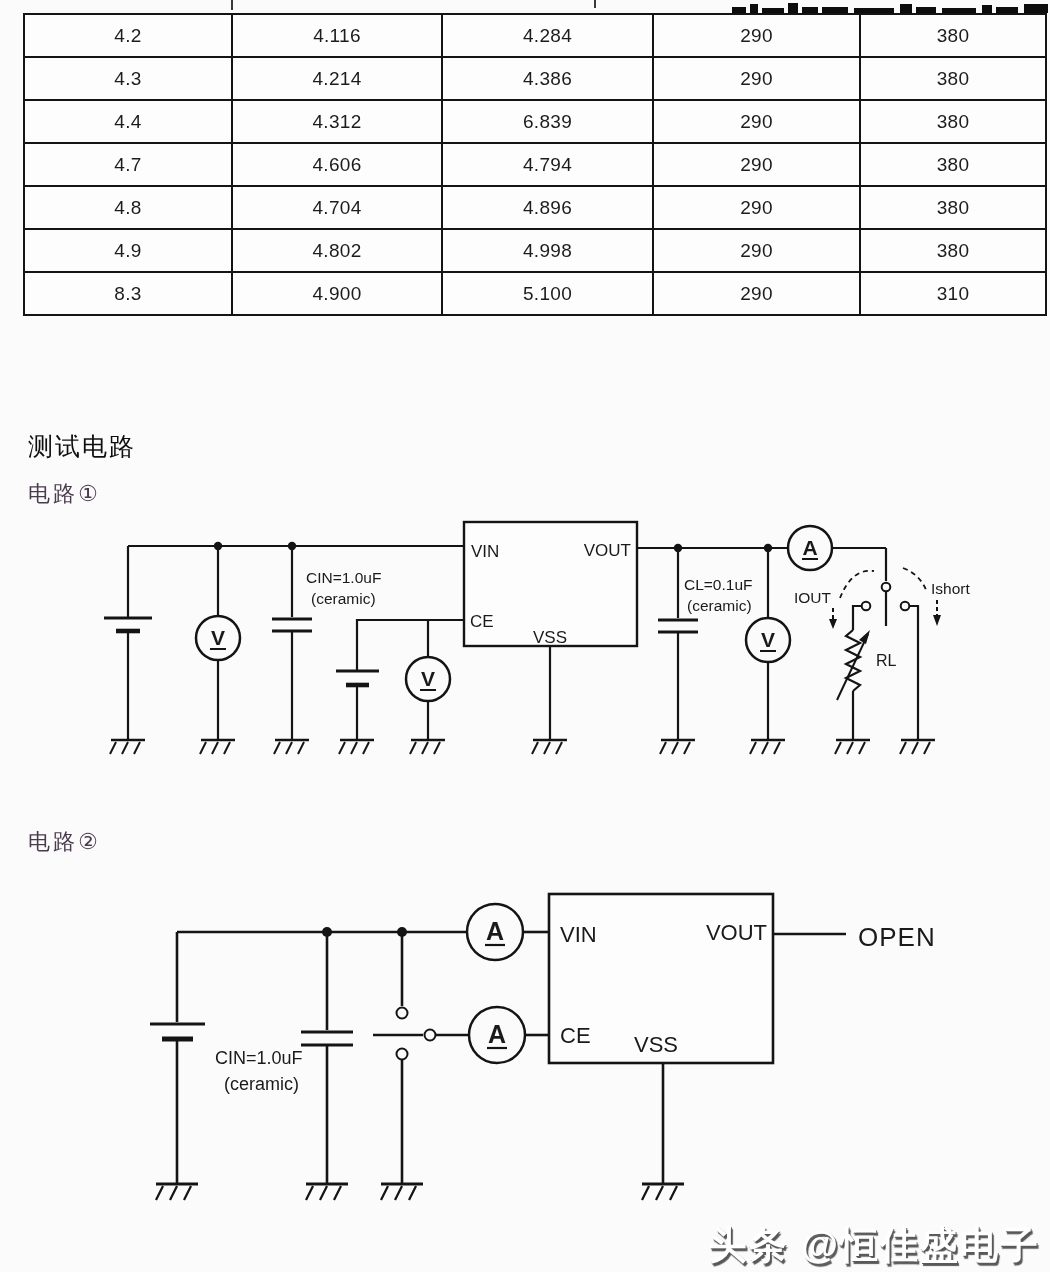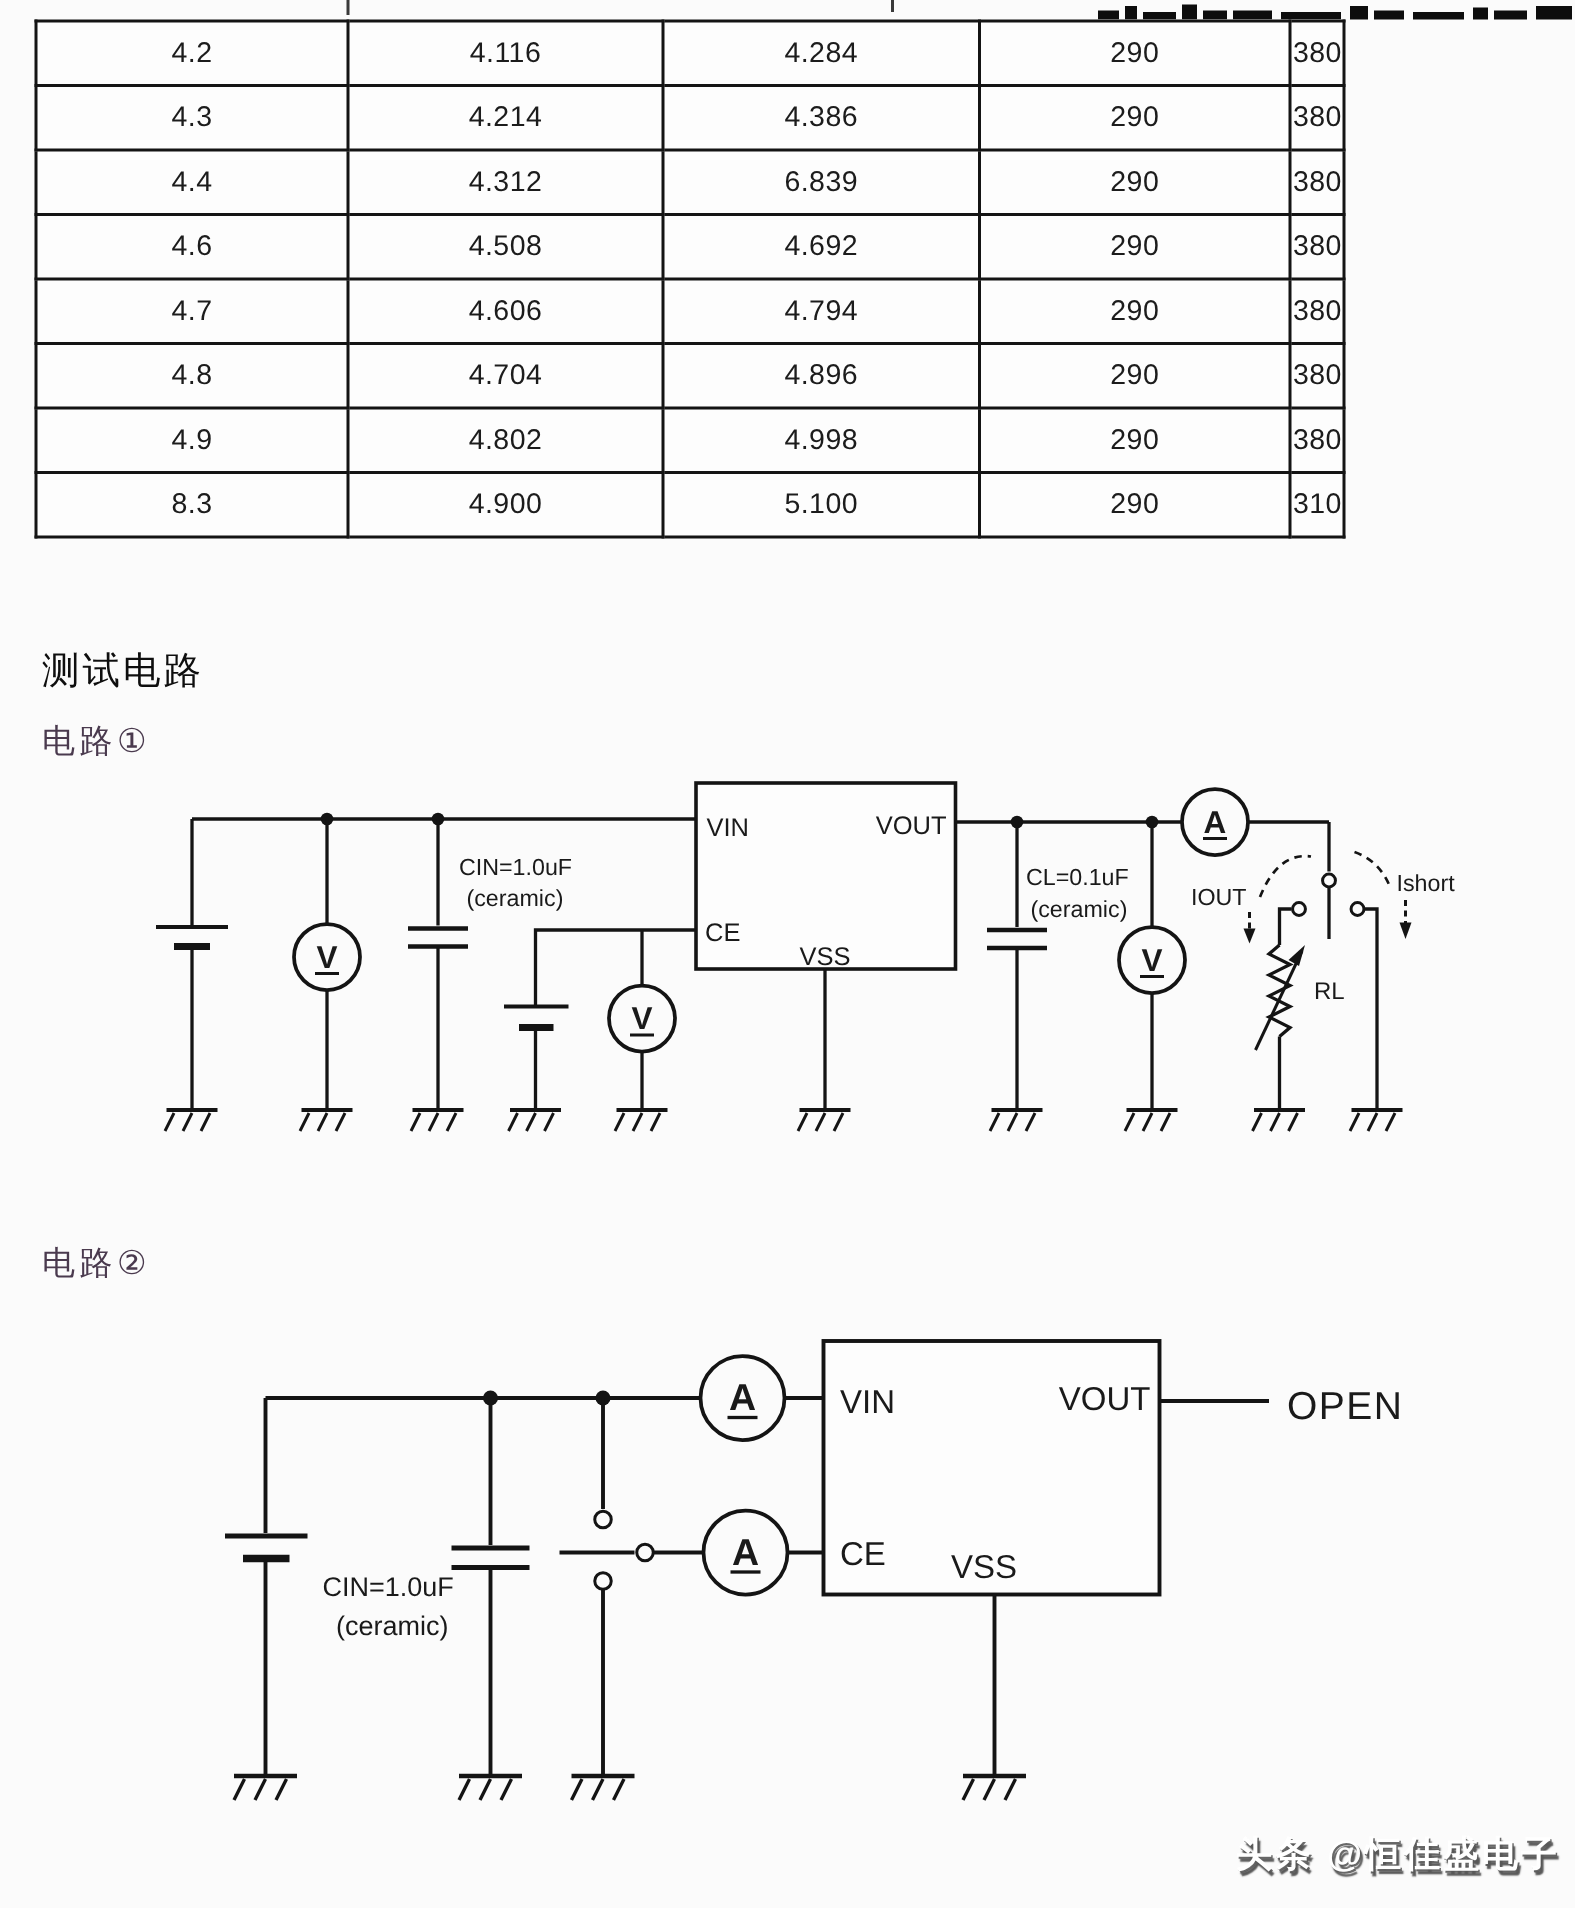--- a/index.html
+++ b/index.html
@@ -7,21 +7,21 @@
     width:1050px;height:1272px;position:relative;overflow:hidden;
     background:#fbfbfb;
     font-family:"Liberation Sans","DejaVu Sans",sans-serif;
     color:#1c1c1c;
   }
   .abs{position:absolute;}
   
   .frag-tick{position:absolute;top:0;width:2px;background:#3a3a3a;}
   
   #spec-table{
-    position:absolute;left:23px;top:13px;width:874px;
+    position:absolute;left:23px;top:13px;width:1024px;
     border-collapse:collapse;table-layout:fixed;
     background:#fdfdfd;
   }
   #spec-table td{
     border:2px solid #141414;height:39px;
     text-align:center;vertical-align:middle;
     font-size:19px;color:#1c1c1c;letter-spacing:0.3px;
   }
   
   .section-title{
@@ -41,21 +41,21 @@
   .plate{stroke:#141414;fill:none;}
   .dot{fill:#141414;stroke:none;}
   .node{fill:#fbfbfb;stroke:#141414;stroke-width:2;}
   .meter{fill:#fbfbfb;stroke:#141414;stroke-width:2.5;}
   .lbl{fill:#1a1a1a;font-family:"Liberation Sans","DejaVu Sans",sans-serif;}
   .dash{stroke:#141414;stroke-width:1.8;fill:none;stroke-dasharray:5 4;}
   .ah{fill:#141414;stroke:none;}
   
   #watermark{
     position:absolute;top:1220px;right:10px;
-    font-size:24px;font-weight:bold;letter-spacing:2px;
+    font-size:38px;font-weight:bold;letter-spacing:2px;
     color:#ffffff;
     text-shadow:2px 3px 1px #585858,1px 1px 0 #6a6a6a;
     white-space:nowrap;
   }
 </style>
 </head>
 <body>
 
 <div class="frag-tick" style="left:231px;height:10px;"></div>
 <div class="frag-tick" style="left:594px;height:8px;"></div>
@@ -101,27 +101,20 @@
         <td>380</td>
       </tr>
       <tr>
         <td>4.4</td>
         <td>4.312</td>
         <td>6.839</td>
         <td>290</td>
         <td>380</td>
       </tr>
       <tr>
-        <td>4.6</td>
-        <td>4.508</td>
-        <td>4.692</td>
-        <td>290</td>
-        <td>380</td>
-      </tr>
-      <tr>
         <td>4.7</td>
         <td>4.606</td>
         <td>4.794</td>
         <td>290</td>
         <td>380</td>
       </tr>
       <tr>
         <td>4.8</td>
         <td>4.704</td>
         <td>4.896</td>

